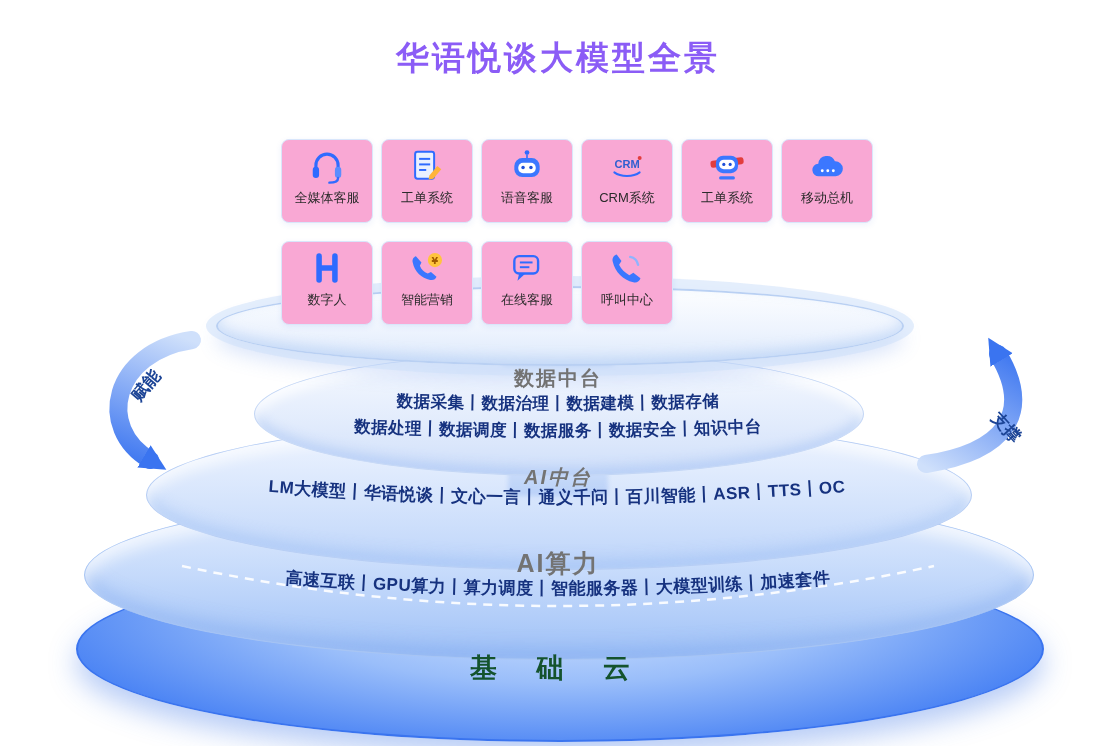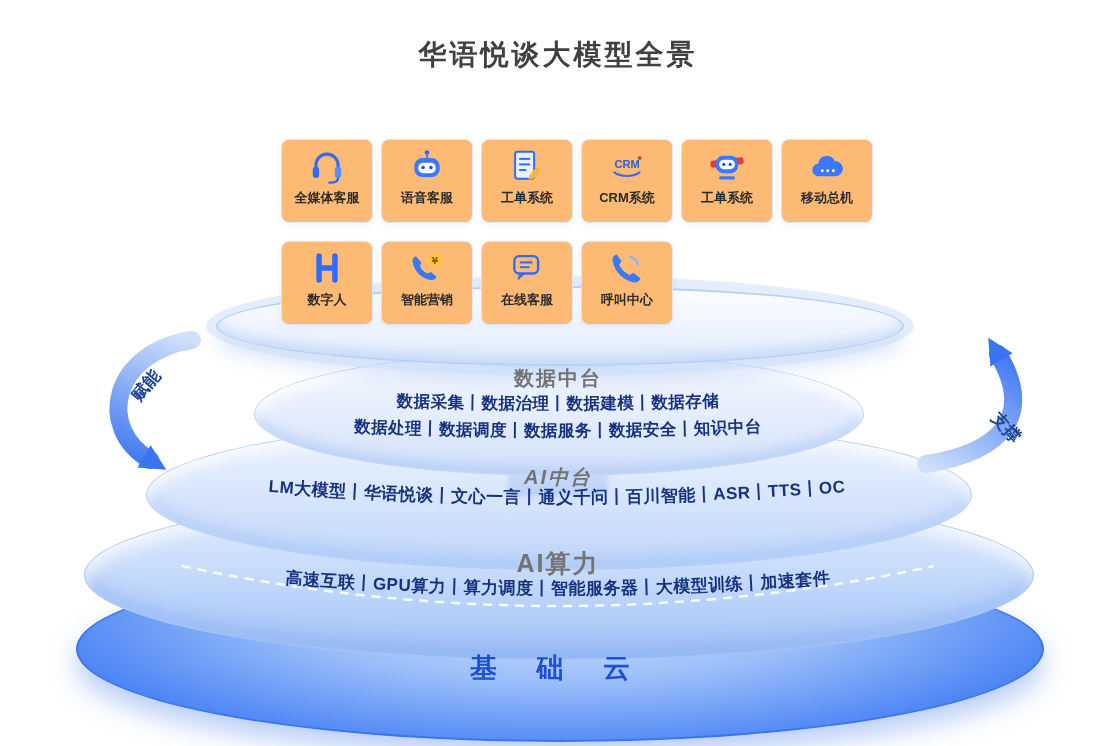--- a/index.html
+++ b/index.html
@@ -4,35 +4,35 @@
 <style>
   html,body{margin:0;padding:0;}
   body{
     width:1116px;height:746px;position:relative;overflow:hidden;background:#ffffff;
     font-family:"Liberation Sans","DejaVu Sans",sans-serif;
   }
   .abs{position:absolute;}
   
   .main-title{
     top:36px;left:0;width:100%;text-align:center;
-    font-size:28px;font-weight:800;color:#404040;letter-spacing:3px;z-index:50;
+    font-size:33px;font-weight:800;color:#8b5cf6;letter-spacing:3px;z-index:50;
   }
   
   .apps-grid{
     left:281px;top:139px;width:594px;z-index:40;
     display:grid;grid-template-columns:repeat(6,92px);grid-auto-rows:84px;gap:18px 8px;
   }
   .app-card{
-    background:#fdba74;border:1px solid #d9e6fb;border-radius:8px;
+    background:#f9a8d4;border:1px solid #d9e6fb;border-radius:8px;
     box-shadow:0 2px 6px rgba(40,90,200,.08);
     display:flex;flex-direction:column;align-items:center;justify-content:flex-start;
     padding-top:7px;box-sizing:border-box;cursor:pointer;
   }
   .app-icon{width:38px;height:38px;display:block;}
-  .app-label{margin-top:4px;font-size:13px;color:#2b2b2b;white-space:nowrap;font-weight:bold;}
+  .app-label{margin-top:4px;font-size:13px;color:#2b2b2b;white-space:nowrap;}
   
   .plate{position:absolute;border-radius:50%;}
   .plate-base{
     left:76px;top:556px;width:964px;height:182px;z-index:10;
     background:radial-gradient(ellipse at 50% 28%,#d4e5ff 0%,#9abefa 40%,#4a83f4 78%,#2b63e8 100%);
     border:2px solid #3a74ef;
     box-shadow:0 14px 28px rgba(50,110,230,.35);
   }
   .plate-compute{
     left:84px;top:490px;width:948px;height:168px;z-index:12;
@@ -65,21 +65,21 @@
   .pedestal-2{left:508px;top:452px;width:100px;height:44px;z-index:15;
     background:linear-gradient(180deg,rgba(173,200,246,.2),rgba(160,192,245,.55));}
   
   .layer-title{
     left:0;width:100%;text-align:center;z-index:32;
     font-weight:800;color:#737373;letter-spacing:2px;
   }
   .t-data{top:365px;font-size:20px;}
   .t-ai{top:464px;font-size:20px;font-style:italic;}
   .t-compute{top:547px;font-size:25px;}
-  .t-base{top:650px;font-size:27px;letter-spacing:16px;color:#1d4ed8;}
+  .t-base{top:650px;font-size:27px;letter-spacing:16px;color:#14532d;}
   
   .overlay{left:0;top:0;z-index:30;pointer-events:none;}
   .arc-text{font:700 16.5px "Liberation Sans","DejaVu Sans",sans-serif;fill:#16327f;letter-spacing:.5px;}
   .arc-text-lg{font:700 17px "Liberation Sans","DejaVu Sans",sans-serif;fill:#16327f;letter-spacing:.5px;}
   
   .arrow-label{
     z-index:31;font-size:17px;font-weight:800;color:#1c4496;width:48px;text-align:center;
   }
   .arrow-label-left{left:122px;top:374px;transform:rotate(-50deg);}
   .arrow-label-right{left:982px;top:416px;transform:rotate(47deg);}
@@ -151,43 +151,43 @@
       <path d="M10 28v-5a14 14 0 0 1 28 0v5" fill="none" stroke="#2f6bff" stroke-width="4" stroke-linecap="round"></path>
       <rect x="6" y="25" width="8" height="14" rx="4" fill="#2f6bff"></rect>
       <rect x="34" y="25" width="8" height="14" rx="4" fill="#5a8dff"></rect>
       <path d="M38 39c0 4-5 6-11 6" fill="none" stroke="#2f6bff" stroke-width="3" stroke-linecap="round"></path>
     </svg>
     <span class="app-label">全媒体客服</span>
   </div>
 
   <div class="app-card">
     <svg class="app-icon" viewBox="0 0 48 48">
+      <rect x="9" y="6" width="24" height="34" rx="3" fill="#eaf1ff" stroke="#2f6bff" stroke-width="2.5"></rect>
+      <line x1="14" y1="15" x2="28" y2="15" stroke="#2f6bff" stroke-width="2.5"></line>
+      <line x1="14" y1="22" x2="28" y2="22" stroke="#2f6bff" stroke-width="2.5"></line>
+      <line x1="14" y1="29" x2="23" y2="29" stroke="#2f6bff" stroke-width="2.5"></line>
+      <path d="M27 36l10-12 5 4-10 12-6 1z" fill="#ffb43a"></path>
+    </svg>
+    <span class="app-label">工单系统</span>
+  </div>
+
+  <div class="app-card">
+    <svg class="app-icon" viewBox="0 0 48 48">
       <circle cx="24" cy="7" r="3" fill="#2f6bff"></circle>
       <line x1="24" y1="10" x2="24" y2="14" stroke="#2f6bff" stroke-width="2"></line>
       <rect x="8" y="14" width="32" height="24" rx="10" fill="#3b77ff"></rect>
       <rect x="13" y="20" width="22" height="13" rx="6" fill="#fff"></rect>
       <circle cx="19" cy="26" r="2.2" fill="#1d4ed8"></circle>
         <circle cx="29" cy="26" r="2.2" fill="#1d4ed8"></circle>
     </svg>
     <span class="app-label">语音客服</span>
   </div>
 
   <div class="app-card">
     <svg class="app-icon" viewBox="0 0 48 48">
-      <rect x="9" y="6" width="24" height="34" rx="3" fill="#eaf1ff" stroke="#2f6bff" stroke-width="2.5"></rect>
-      <line x1="14" y1="15" x2="28" y2="15" stroke="#2f6bff" stroke-width="2.5"></line>
-      <line x1="14" y1="22" x2="28" y2="22" stroke="#2f6bff" stroke-width="2.5"></line>
-      <line x1="14" y1="29" x2="23" y2="29" stroke="#2f6bff" stroke-width="2.5"></line>
-      <path d="M27 36l10-12 5 4-10 12-6 1z" fill="#ffb43a"></path>
-    </svg>
-    <span class="app-label">工单系统</span>
-  </div>
-
-  <div class="app-card">
-    <svg class="app-icon" viewBox="0 0 48 48">
       <text x="24" y="26" font-size="14" font-weight="bold" fill="#2f5fd0" text-anchor="middle" font-family="Liberation Sans, sans-serif">CRM</text>
       <path d="M8 32c8 6 24 6 32 0" stroke="#2f6bff" stroke-width="2.5" fill="none" stroke-linecap="round"></path>
       <circle cx="40" cy="14" r="2.5" fill="#e23d3d"></circle>
     </svg>
     <span class="app-label">CRM系统</span>
   </div>
 
   <div class="app-card">
     <svg class="app-icon" viewBox="0 0 48 48">
       <rect x="3" y="15" width="42" height="9" rx="3" fill="#e23d3d" transform="rotate(-7 24 19)"></rect>

